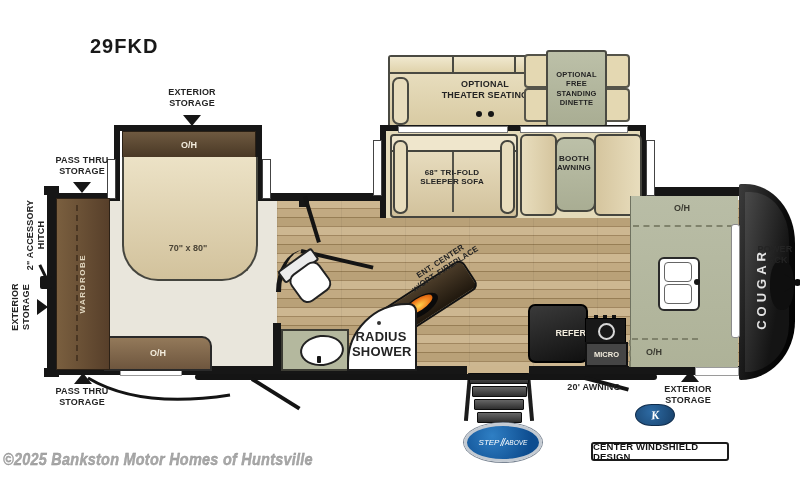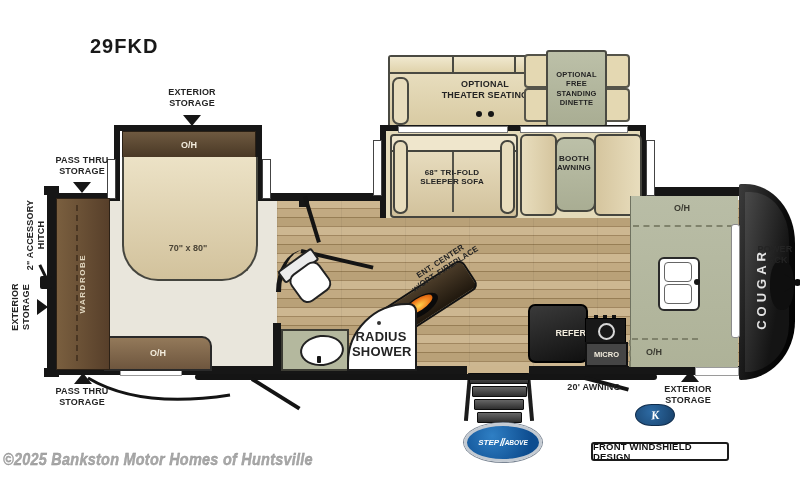--- a/index.html
+++ b/index.html
@@ -155,21 +155,21 @@
   #pantry .whitelbl{font-size:9.5px;letter-spacing:.5px;}
 
   
   #steps{left:468px;top:373px;width:62px;height:48px;}
   .step{margin:0 auto 2px auto;height:9px;background:linear-gradient(180deg,#666,#2e2e2e);border:1px solid #0d0d0d;border-radius:1px;}
   #step-rail-l{left:466px;top:373px;width:4px;height:48px;background:#1c1c1c;transform:rotate(5deg);}
   #step-rail-r{left:528px;top:373px;width:4px;height:48px;background:#1c1c1c;transform:rotate(-5deg);}
   #stepabove-logo{left:464px;top:423px;width:72px;height:33px;border-radius:50%;
     background:radial-gradient(circle at 35% 30%,#2f7fc4,#0d4c8f 75%);border:3px solid #c3cad2;
     box-shadow:0 0 0 1px #7b8694;display:flex;align-items:center;justify-content:center;gap:1px;}
-  #stepabove-logo span{color:#fff;font-style:italic;font-weight:bold;}
+  #stepabove-logo span{color:#fff;font-style:italic;font-weight:normal;}
   .sa-step{font-size:8px;} .sa-sl{font-size:10px;letter-spacing:-1px;} .sa-above{font-size:6.5px;}
 
   
   #refer{left:528px;top:304px;width:56px;height:55px;background:linear-gradient(160deg,#3a3a3a,#101010);
     border:2px solid #000;border-radius:7px;display:flex;align-items:center;justify-content:flex-end;}
   #cooktop{left:585px;top:318px;width:39px;height:23px;background:#181818;border:1px solid #000;}
   #burner{left:12px;top:4px;width:13px;height:13px;border:2px solid #d8d8d8;border-radius:50%;}
   .knob{position:absolute;top:-4px;width:4px;height:3px;background:#111;}
   #micro{left:585px;top:342px;width:39px;height:21px;background:#454545;border:2px solid #111;
     display:flex;align-items:center;justify-content:center;}
@@ -406,18 +406,18 @@
   <div id="co-ext-bot-arrow" class="a arrow-up"></div>
   <div id="co-ext-bot" class="a lbl">EXTERIOR
 STORAGE</div>
   <div id="co-power" class="a lbl">POWER
 JACK</div>
 
   <div id="badge-k" class="a">
     <span>K</span>
   </div>
   <div id="badge-white" class="a">
-    <span>FRONT WINDSHIELD DESIGN</span>
+    <span>CENTER WINDSHIELD DESIGN</span>
   </div>
 
   <div id="watermark" class="a">©2025 Bankston Motor Homes of Huntsville</div>
 
 </div>
 
 </body></html>

